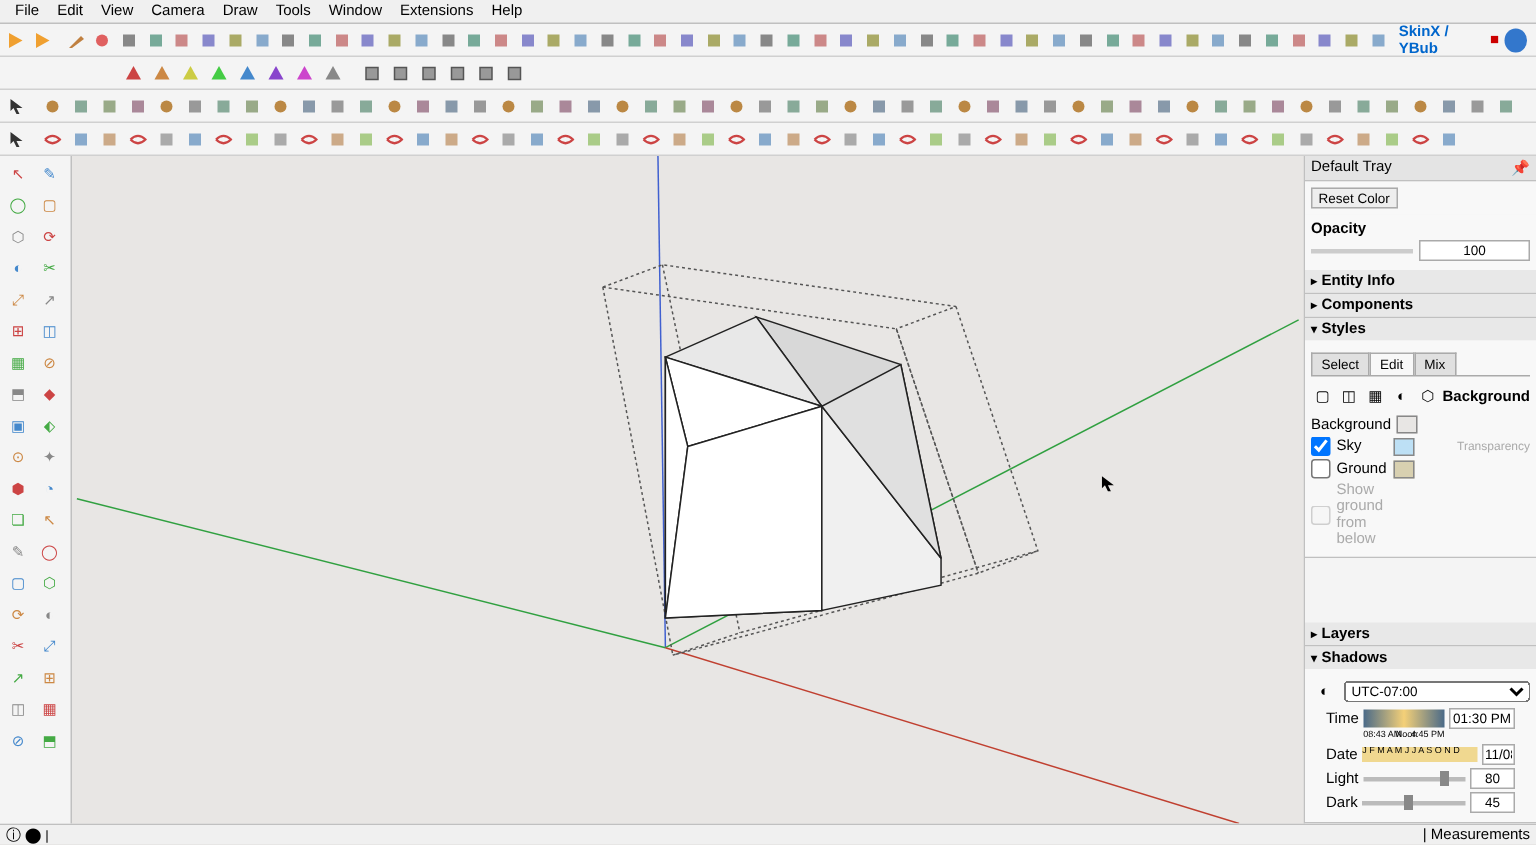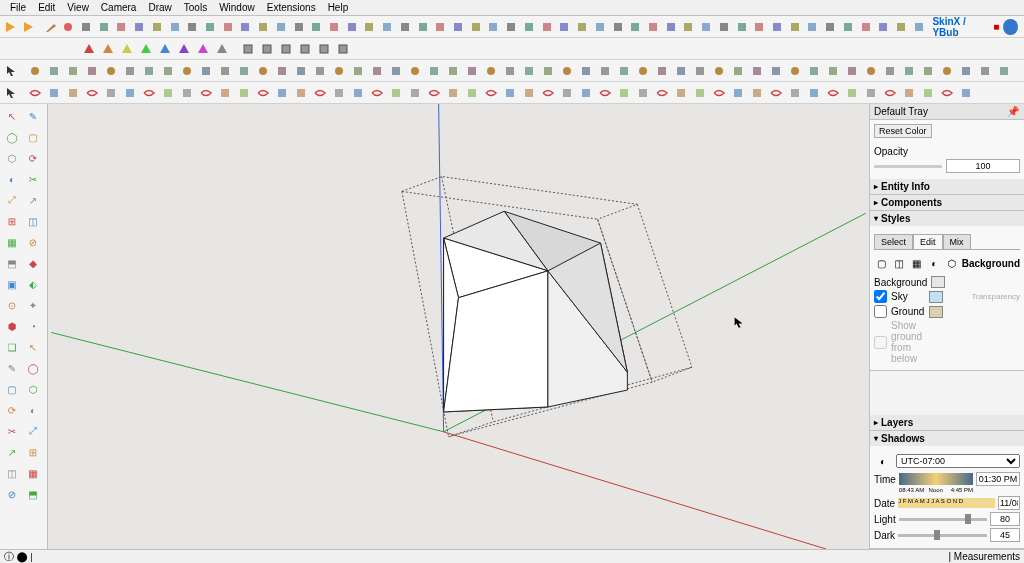--- a/index.html
+++ b/index.html
@@ -38,21 +38,21 @@
 .tray-body { padding: 4px; background: #f8f8f8; }
 .field-row { display: flex; align-items: center; gap: 4px; margin: 2px 0; }
 .field-row label { flex: 0 0 34px; }
 .field-row input[type=text] { flex: 1; font-size: 9px; padding: 1px 2px; border: 1px solid #aaa; }
 .small-btn { padding: 1px 4px; font-size: 9px; border: 1px solid #aaa; background: #eee; cursor: pointer; }
 .swatch { width: 14px; height: 12px; border: 1px solid #888; display: inline-block; }
 .style-thumb { width: 32px; height: 32px; background: linear-gradient(180deg,#bde0f5 40%, #e8e8d8 40%); border: 1px solid #888; }
 .tabs { display: flex; border-bottom: 1px solid #aaa; }
 .tab { padding: 2px 6px; border: 1px solid #aaa; border-bottom: none; background: #e0e0e0; cursor: pointer; font-size: 9px; }
 .tab.active { background: #f8f8f8; }
-.slider-row { display: flex; align-items: center; gap: 3px; margin: 2px 0; }
+.slider-row { display: flex; align-items: center; gap: 3px; margin: 2px 10px; }
 .slider-row .track { flex: 1; height: 3px; background: #bbb; position: relative; }
 .slider-row .thumb { position: absolute; width: 6px; height: 10px; background: #888; top: -4px; }
 .num-box { width: 30px; font-size: 9px; border: 1px solid #aaa; padding: 1px; text-align: center; }
 .timeline { height: 12px; background: linear-gradient(90deg, #4a6a88, #f4d078, #4a6a88); position: relative; flex: 1; }
 .month-strip { height: 10px; background: #f0d890; font-size: 6px; letter-spacing: 0px; flex: 1; overflow: hidden; }
 
 
 .statusbar { height: 14px; background: #f0f0f0; border-top: 1px solid #c0c0c0; display: flex; align-items: center; padding: 0 4px; font-size: 9px; }
 .statusbar .right { margin-left: auto; }
 
@@ -1069,21 +1069,21 @@
 
   <div class="tray">
     <div class="tray-header">
       <span>Default Tray</span>
       <span style="margin-left:auto;cursor:pointer">📌</span>
     </div>
     <div class="tray-body" style="display:flex;gap:4px;">
       <span class="small-btn">Reset Color</span>
     </div>
     <div class="tray-body">
-      <div style="font-weight:normal">Opacity</div>
+      <div style="font-weight:bold">Opacity</div>
       <div class="field-row">
         <div style="flex:1;height:3px;background:#ccc"></div>
         <input type="text" class="num-box" value="100" style="">
       </div>
     </div>
 
     <div class="tray-section">
       <div class="tray-section-header">Entity Info</div>
     </div>
     <div class="tray-section">

